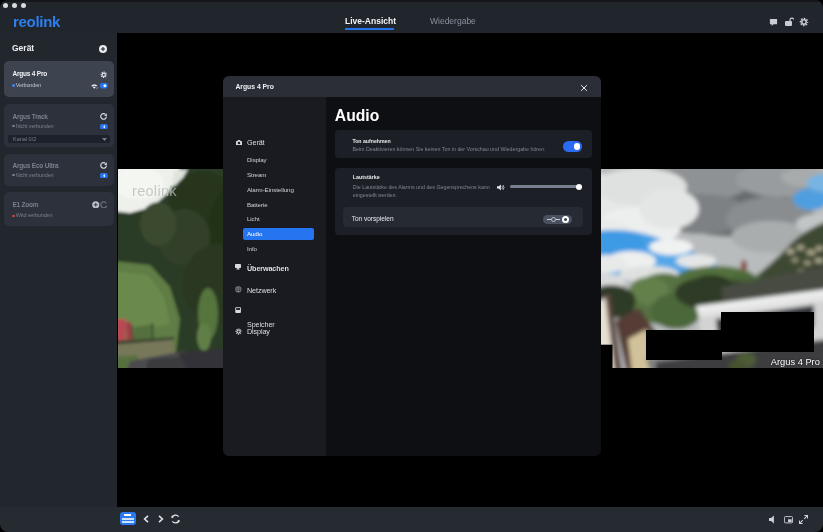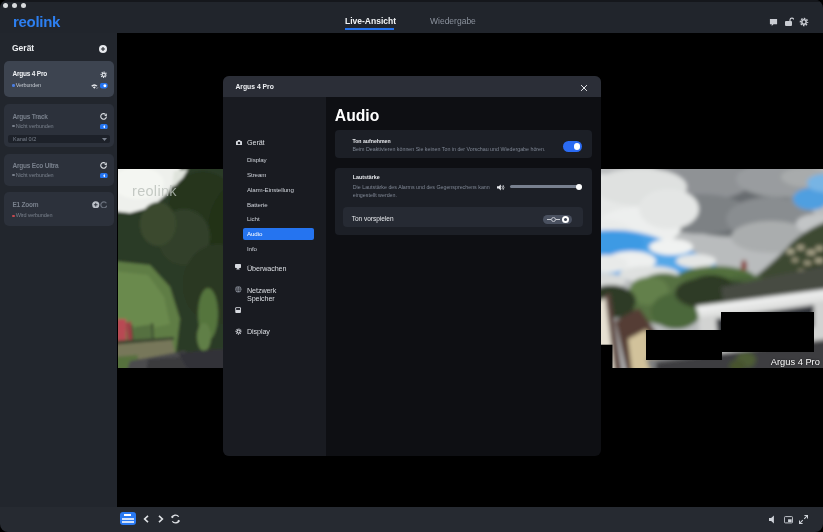--- a/index.html
+++ b/index.html
@@ -318,32 +318,32 @@
       <div class="abs nav2" style="top:88.9px;">Alarm-Einstellung</div>
       <div class="abs nav2" style="top:103.5px;">Batterie</div>
       <div class="abs nav2" style="top:117.7px;">Licht</div>
       <div class="abs nav2" style="top:133.2px; color:#fff;">Audio</div>
       <div class="abs nav2" style="top:148.2px;">Info</div>
       <svg class="abs" style="left:12.4px; top:167.3px;" width="6" height="6" viewBox="0 0 7 7">
         <rect x="0" y="0" width="7" height="4.6" rx="0.8" fill="#d7dae0"></rect>
         <rect x="2.5" y="4.6" width="2" height="1.4" fill="#d7dae0"></rect>
         <path d="M1.5,5.9 h4" stroke="#d7dae0" stroke-width="0.9"></path>
       </svg>
-      <div class="abs nav1" style="top:166.7px;">Überwachen</div>
+      <div class="abs nav1" style="top:166.7px;font-weight:bold;">Überwachen</div>
       <svg class="abs" style="left:12.4px; top:189.4px;" width="6.6" height="6.6" viewBox="0 0 7 7">
         <circle cx="3.5" cy="3.5" r="3.3" fill="#9aa0ab"></circle>
         <path d="M0.3,2.2 h6.4 M0.2,3.5 h6.6 M0.3,4.8 h6.4" stroke="#191b21" stroke-width="0.55"></path>
         <ellipse cx="3.5" cy="3.5" rx="1.5" ry="3.3" fill="none" stroke="#191b21" stroke-width="0.45"></ellipse>
       </svg>
       <div class="abs nav1" style="top:188.7px;">Netzwerk</div>
       <svg class="abs" style="left:12.4px; top:210px;" width="6.2" height="6.2" viewBox="0 0 7 7">
         <rect x="0.3" y="0.3" width="6.4" height="6.4" rx="1" fill="#d7dae0"></rect>
         <rect x="1.3" y="1.2" width="4.4" height="2.1" fill="#191b21"></rect>
       </svg>
-      <div class="abs nav1" style="top:197px;">Speicher</div>
+      <div class="abs nav1" style="top:223px;">Speicher</div>
       <svg class="abs" style="left:12px; top:230.8px;" width="7.2" height="7.2" viewBox="0 0 12 12">
         <circle cx="6" cy="6" r="3.5" fill="#d7dae0"></circle>
         <circle cx="6" cy="6" r="4.3" fill="none" stroke="#d7dae0" stroke-width="1.7" stroke-dasharray="1.9 1.48" stroke-dashoffset="0.8"></circle>
         <circle cx="6" cy="6" r="1.8" fill="#191b21"></circle>
       </svg>
       <div class="abs nav1" style="top:230.4px;">Display</div>
     </div>
     <div class="abs" id="mcontent">
       <div class="abs" style="left:8.8px; top:9.5px; font-size:15.7px; font-weight:bold; color:#fff;">Audio</div>
 

